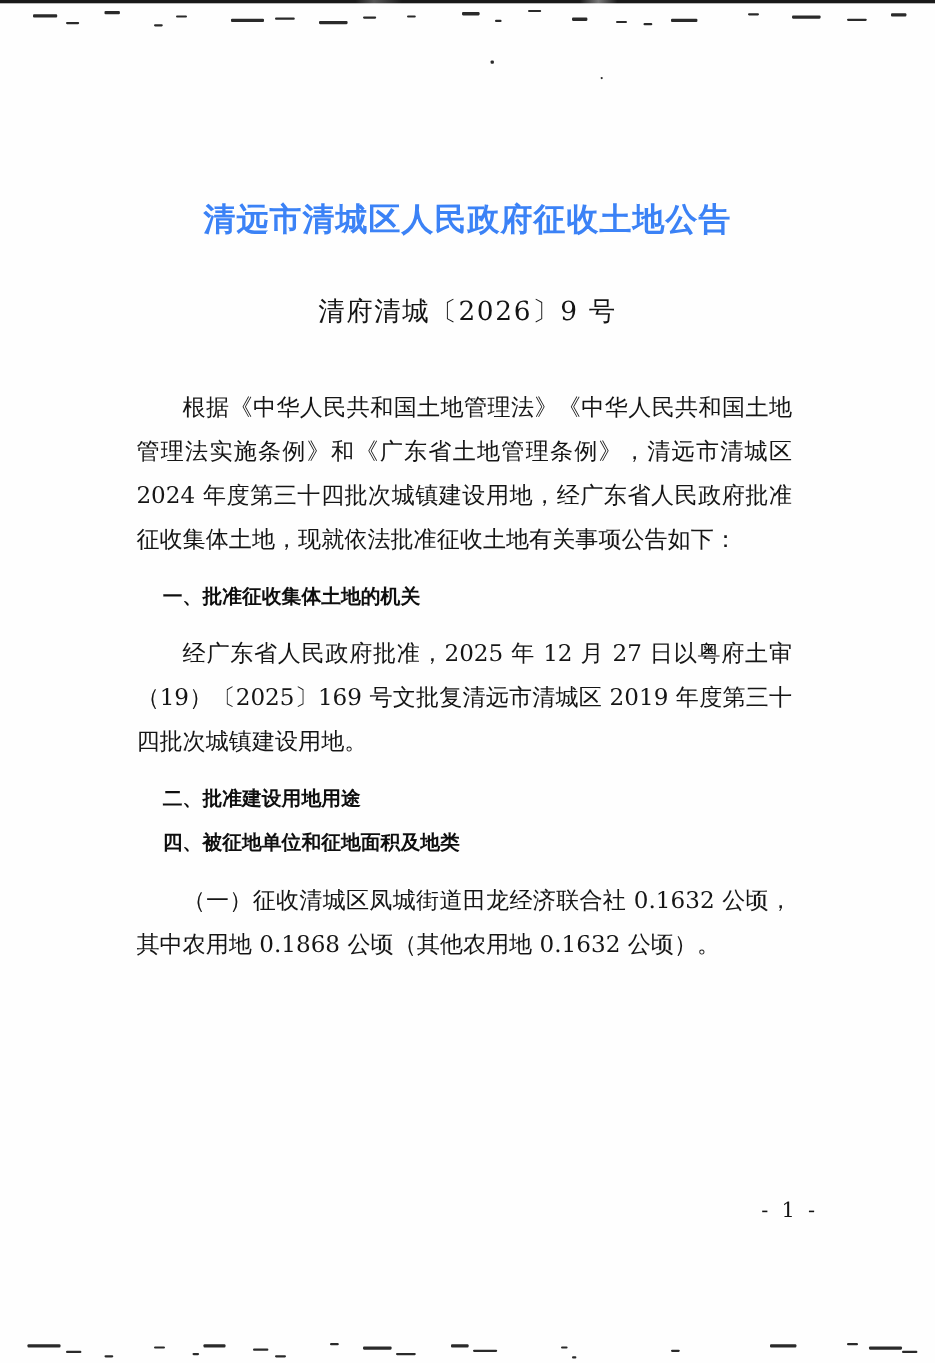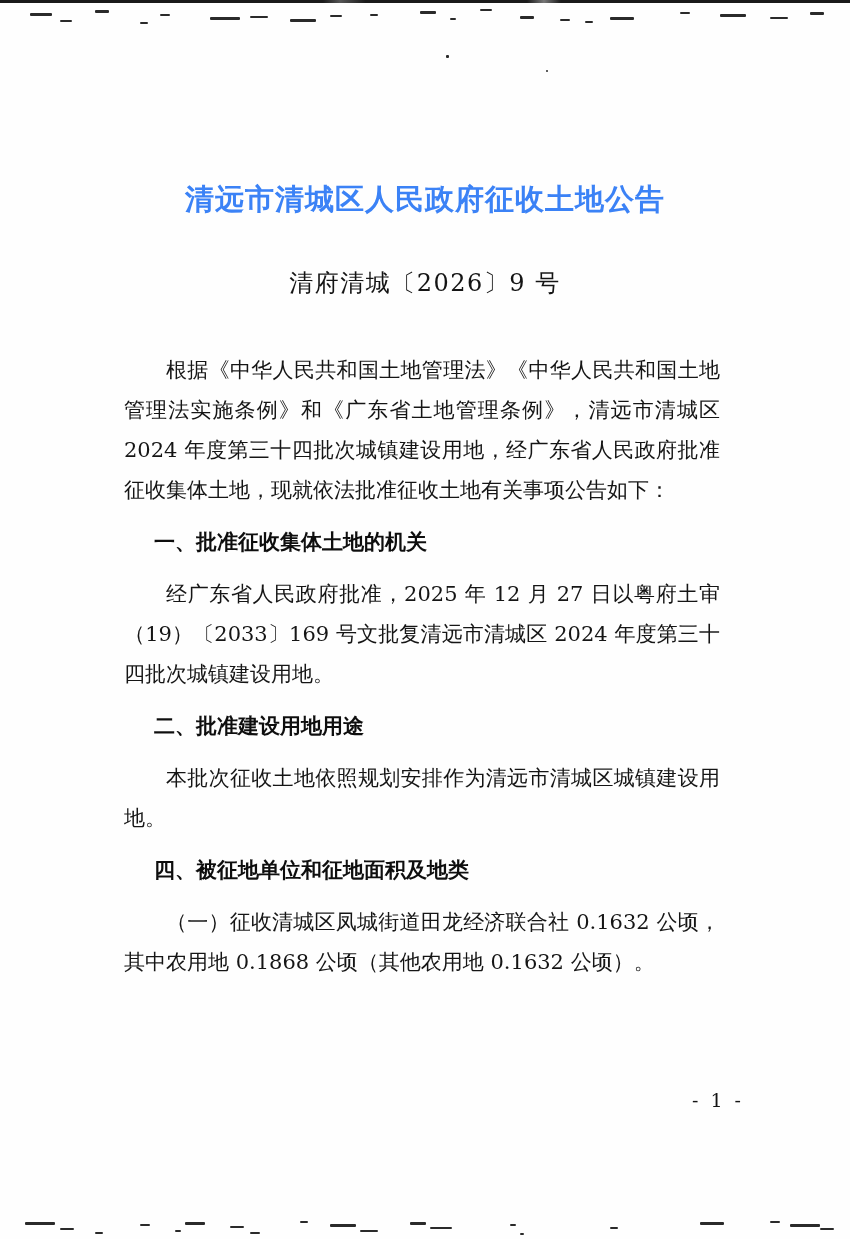--- a/index.html
+++ b/index.html
@@ -66,21 +66,21 @@
   }
   .doc-body p {
     margin: 12px;
     text-indent: 2em;
     font-weight: 400;
   }
   .doc-body h2 {
     margin: 0;
     text-indent: 2em;
     font-family: "Liberation Sans", "DejaVu Sans", sans-serif;
-    font-size: 21px;
+    font-size: 18px;
     line-height: 40px;
     font-weight: 700;
     color: #0e0e0e;
   }
   .page-num {
     position: absolute;
     top: 1089px;
     right: 106px;
     font-family: "DejaVu Serif", "Liberation Serif", serif;
     font-size: 19px;
@@ -120,23 +120,22 @@
       <div class="speck" style="left: 546px; top: 70px; width: 2px; height: 2px;"></div>
     </div>
 
   <h1 class="doc-title">清远市清城区人民政府征收土地公告</h1>
 
   <div class="doc-number">清府清城〔2026〕9 号</div>
 
   <main class="doc-body">
     <p>根据《中华人民共和国土地管理法》《中华人民共和国土地管理法实施条例》和《广东省土地管理条例》，清远市清城区 2024 年度第三十四批次城镇建设用地，经广东省人民政府批准征收集体土地，现就依法批准征收土地有关事项公告如下：</p>
     <h2>一、批准征收集体土地的机关</h2>
-    <p>经广东省人民政府批准，2025 年 12 月 27 日以粤府土审（19）〔2033〕169 号文批复清远市清城区 2024 年度第三十四批次城镇建设用地。</p>
+    <p>经广东省人民政府批准，2025 年 12 月 27 日以粤府土审（19）〔2025〕169 号文批复清远市清城区 2019 年度第三十四批次城镇建设用地。</p>
     <h2>二、批准建设用地用途</h2>
-    <p>本批次征收土地依照规划安排作为清远市清城区城镇建设用地。</p>
     <h2>四、被征地单位和征地面积及地类</h2>
     <p>（一）征收清城区凤城街道田龙经济联合社 0.1632 公顷，其中农用地 0.1868 公顷（其他农用地 0.1632 公顷）。</p>
   </main>
 
   <div class="page-num">- 1 -</div>
 
   <div id="noise-bottom">
       <div class="speck" style="left: 25px; top: 1222px; width: 30px; height: 3px;"></div>
       <div class="speck" style="left: 60px; top: 1228px; width: 14px; height: 2px;"></div>
       <div class="speck" style="left: 95px; top: 1232px; width: 8px; height: 2px;"></div>

